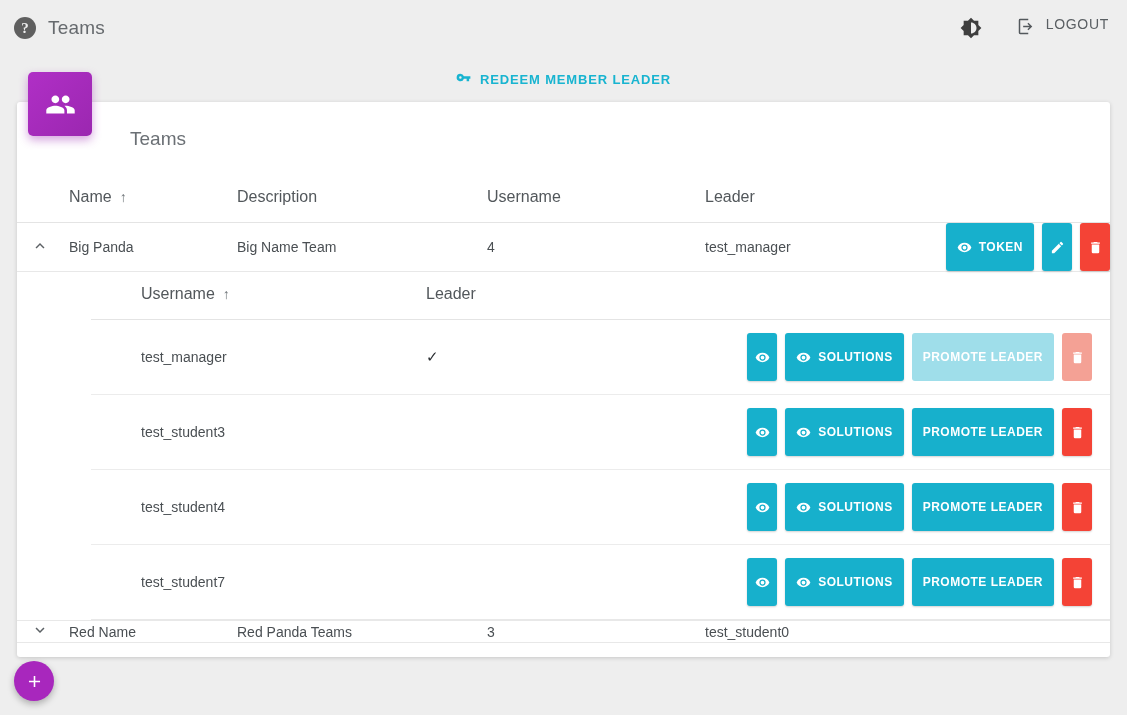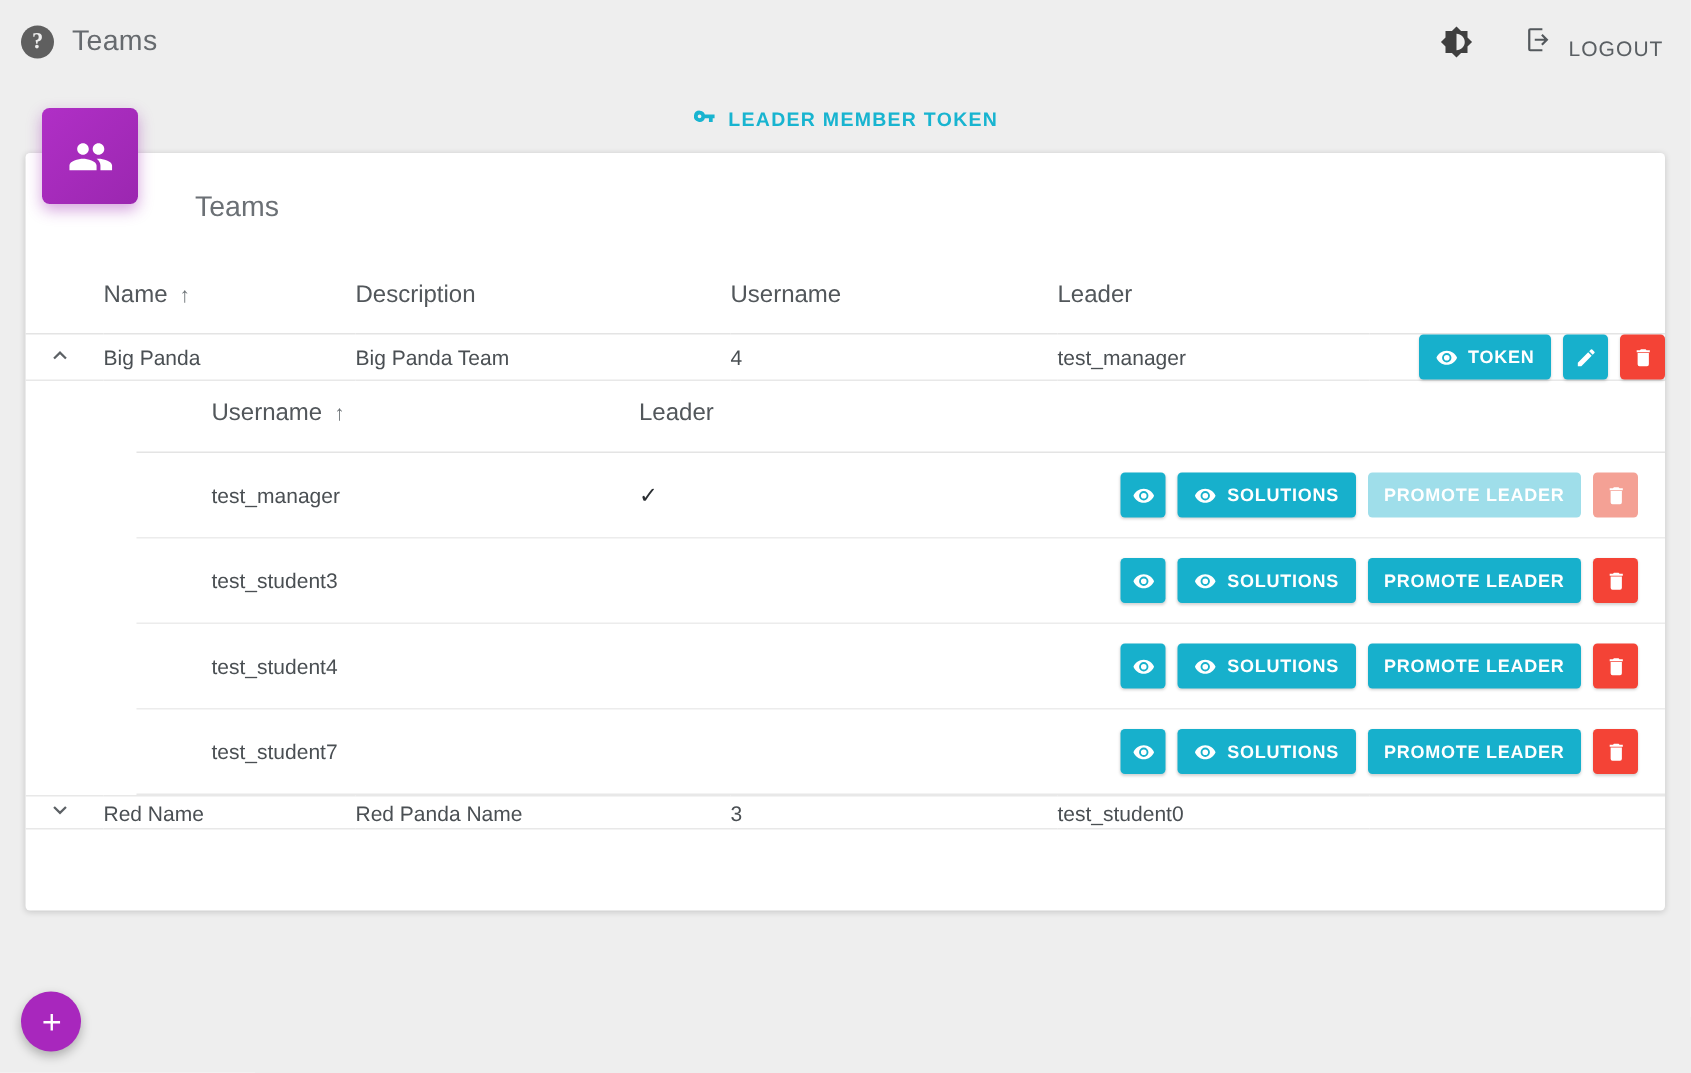--- a/index.html
+++ b/index.html
@@ -23,21 +23,21 @@
     width: 22px; height: 22px; border-radius: 50%;
     background: #5f5f5f; color: #eeeeee;
     font-size: 15px; font-weight: bold;
     display: flex; align-items: center; justify-content: center;
     line-height: 1; cursor: pointer; font-family: "Liberation Serif", serif;
   }
   .topbar-title { font-size: 19px; color: #666a6e; letter-spacing: .2px; }
   .topbar-right { margin-left: auto; display: flex; align-items: center; gap: 34px; }
   .icon-btn { display: flex; align-items: center; cursor: pointer; color: #444; }
   .logout-btn {
-    display: flex; align-items: flex-end; gap: 9px;
+    display: flex; align-items: flex-start; gap: 9px;
     color: #5a5f63; font-size: 14px; letter-spacing: .7px; cursor: pointer;
   }
 
   
   .redeem-row {
     height: 46px;
     display: flex; align-items: center; justify-content: center;
   }
   .redeem-link {
     display: inline-flex; align-items: center; gap: 9px;
@@ -105,21 +105,21 @@
   .actions { display: inline-flex; gap: 8px; align-items: center; }
 
   
   .btn {
     border: none; border-radius: 3px;
     color: #ffffff;
     font-family: "Liberation Sans", sans-serif;
     font-size: 12px; font-weight: bold; letter-spacing: .5px;
     display: inline-flex; align-items: center; justify-content: center;
     gap: 7px; cursor: pointer;
-    height: 30px; padding: 0 11px;
+    height: 48px; padding: 0 11px;
     box-shadow: 0 1px 2px rgba(0,0,0,.18);
   }
   .btn-cyan { background: #17b0cc; }
   .btn-red  { background: #f44336; }
   .btn-icon { width: 30px; padding: 0; }
   .btn-disabled { background: #9fdeea; box-shadow: none; cursor: default; }
   .btn-red-disabled { background: #f4a195; box-shadow: none; cursor: default; }
 
   
   .members-row > td { padding: 0; border-bottom: 1px solid #e8e8e8; }
@@ -185,21 +185,21 @@
     </div>
   </div>
 
   <div class="redeem-row">
     <div class="redeem-link">
       <span>
         <svg width="15" height="15" viewBox="0 0 24 24" aria-hidden="true">
           <path fill="#18b4d0" d="M12.65 10A5.99 5.99 0 0 0 7 6a6 6 0 1 0 5.65 8H17v4h4v-4h2v-4H12.65zM7 14a2 2 0 1 1 0-4 2 2 0 0 1 0 4z"></path>
         </svg>
       </span>
-      <span>LEADER MEMBER TOKEN</span>
+      <span>REDEEM MEMBER LEADER</span>
     </div>
   </div>
 
   <div class="card-wrap">
     <div class="card-badge">
       <svg width="31" height="31" viewBox="0 0 24 24" aria-hidden="true">
         <path fill="#ffffff" d="M16 11c1.66 0 2.99-1.34 2.99-3S17.66 5 16 5s-3 1.34-3 3 1.34 3 3 3zm-8 0c1.66 0 2.99-1.34 2.99-3S9.66 5 8 5 5 6.34 5 8s1.34 3 3 3zm0 2c-2.33 0-7 1.17-7 3.5V19h14v-2.5c0-2.33-4.67-3.5-7-3.5zm8 0c-.29 0-.62.02-.97.05 1.16.84 1.97 1.97 1.97 3.45V19h6v-2.5c0-2.33-4.67-3.5-7-3.5z"></path>
       </svg>
     </div>
 
@@ -228,21 +228,21 @@
             <th>Leader</th>
             <th></th>
           </tr>
         </thead>
         <tbody id="teams-body">
             <tr>
               <td><span class="chev"><svg width="18" height="18" viewBox="0 0 24 24">
                     <path fill="#5c6165" d="M12 8l-6 6 1.41 1.41L12 10.83l4.59 4.58L18 14z"></path>
                   </svg></span></td>
               <td>Big Panda</td>
-              <td>Big Panda Team</td>
+              <td>Big Name Team</td>
               <td>4</td>
               <td>test_manager</td>
               <td class="actions-cell"><div class="actions">
                   <div class="btn btn-cyan">
                     <span style="display: inline-flex;">
                       <svg width="15" height="15" viewBox="0 0 24 24" aria-hidden="true">
                         <path fill="#fff" d="M12 4.5C7 4.5 2.73 7.61 1 12c1.73 4.39 6 7.5 11 7.5s9.27-3.11 11-7.5c-1.73-4.39-6-7.5-11-7.5zm0 12.5a5 5 0 1 1 0-10 5 5 0 0 1 0 10zm0-8a3 3 0 1 0 0 6 3 3 0 0 0 0-6z"></path>
                       </svg>
                     </span>
                     <span>TOKEN</span>
@@ -407,21 +407,21 @@
                     </tbody>
                   </table>
                 </div>
               </td>
             </tr>
             <tr>
               <td><span class="chev"><svg width="18" height="18" viewBox="0 0 24 24">
                     <path fill="#5c6165" d="M16.59 8.59L12 13.17 7.41 8.59 6 10l6 6 6-6z"></path>
                   </svg></span></td>
               <td>Red Name</td>
-              <td>Red Panda Name</td>
+              <td>Red Panda Teams</td>
               <td>3</td>
               <td>test_student0</td>
               <td class="actions-cell"></td>
             </tr>
           </tbody>
       </table>
     </div>
   </div>
 
   <div class="fab">

